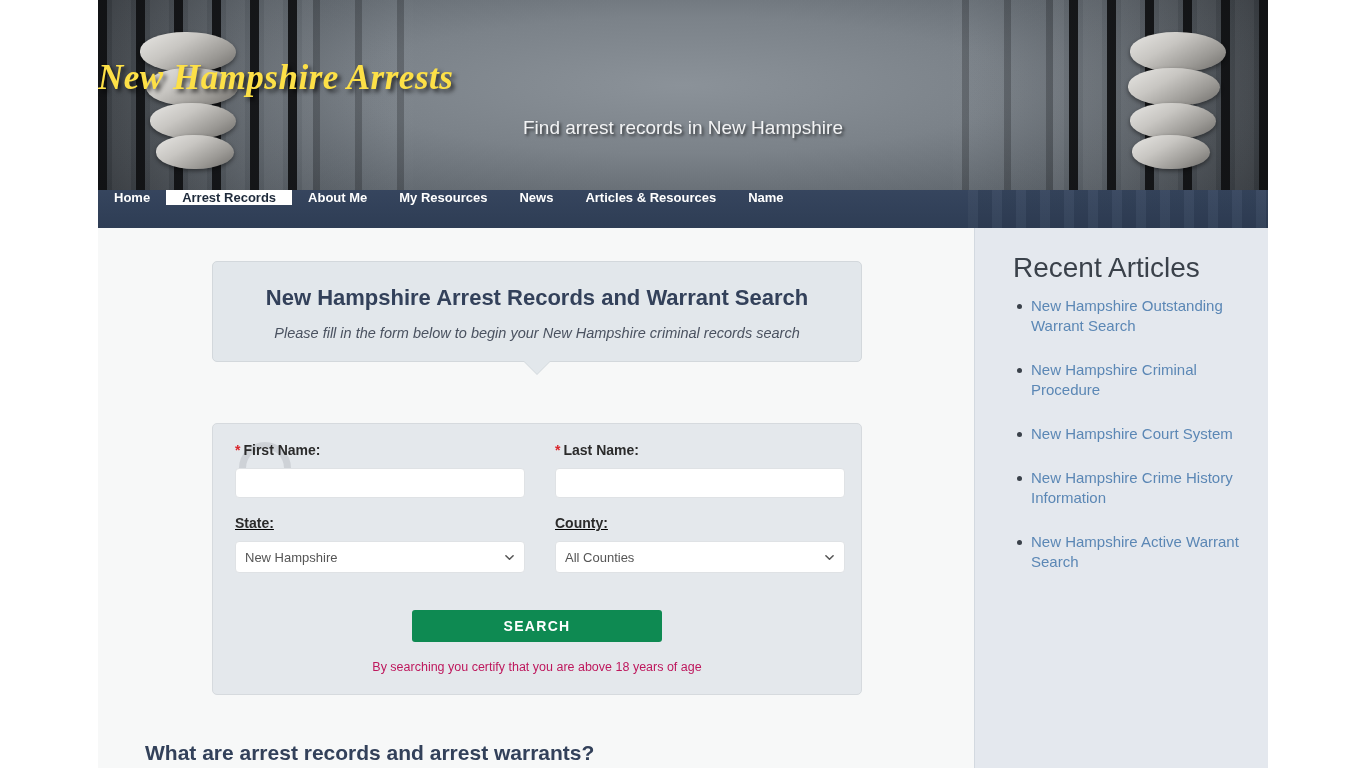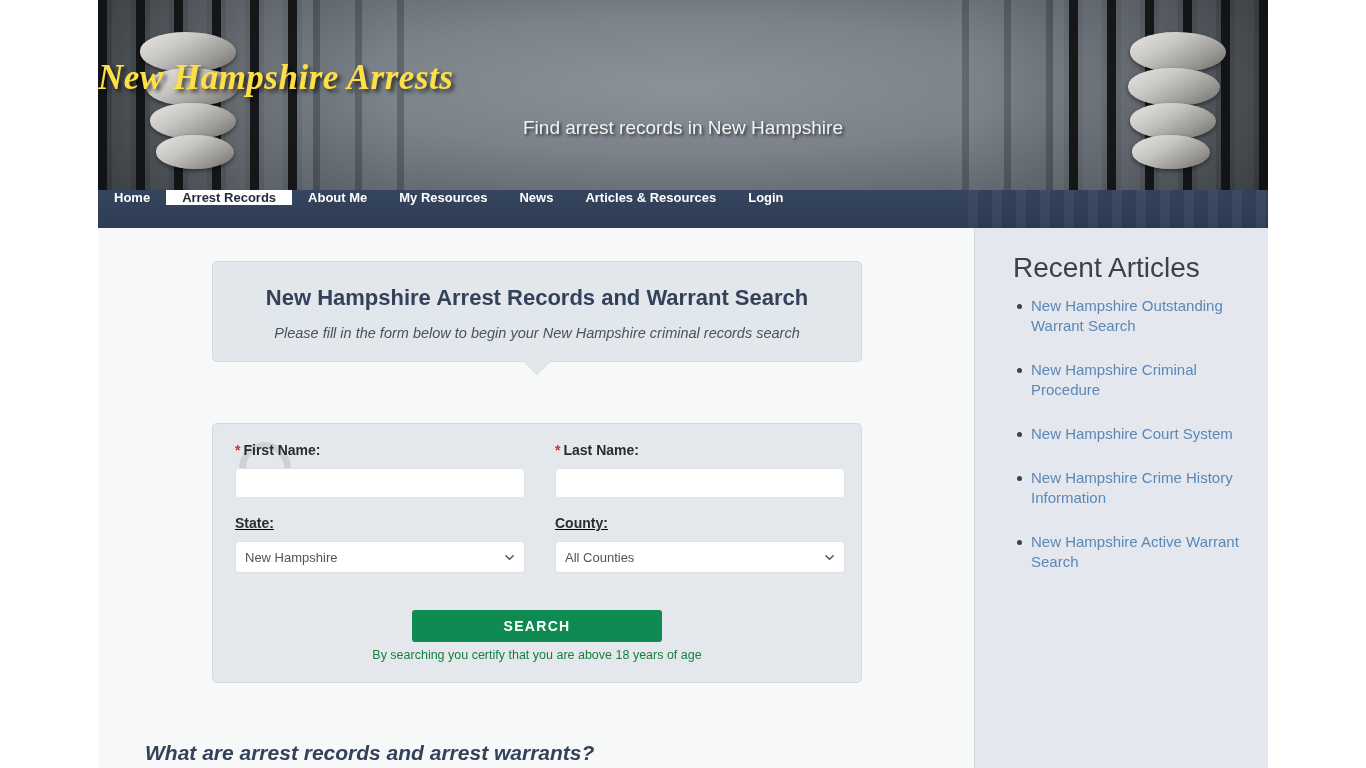--- a/index.html
+++ b/index.html
@@ -246,32 +246,31 @@
     width: 250px; height: 32px;
     background: #0e8a52;
     border: none;
     border-radius: 3px;
     color: #ffffff;
     font-size: 14px; font-weight: bold;
     letter-spacing: 1.3px;
     cursor: pointer;
   }
   .disclaimer {
-    margin-top: 6px;
+    margin-top: 18px;
     text-align: center;
     font-size: 12.5px;
-    color: #15803d;
+    color: #be185d;
   }
   
   .bottom-heading {
     position: absolute;
     left: 47px; top: 513px;
     font-size: 21px; font-weight: bold;
     color: #33415a;
-    font-style: italic;
   }
   
   .side-title {
     margin: 24px 0 12px 38px;
     font-size: 28px;
     font-weight: normal;
     color: #3a414a;
   }
   .side-list {
     margin: 0; padding: 0 18px 0 56px;
@@ -328,21 +327,21 @@
       <div class="banner-tagline">Find arrest records in New Hampshire</div>
     </div>
 
     <nav class="nav">
       <div class="nav-item">Home</div>
       <div class="nav-item active">Arrest Records</div>
       <div class="nav-item">About Me</div>
       <div class="nav-item">My Resources</div>
       <div class="nav-item">News</div>
       <div class="nav-item">Articles &amp; Resources</div>
-      <div class="nav-item">Login</div>
+      <div class="nav-item">Name</div>
     </nav>
 
     <div class="content-wrap">
 
       <div class="main-col">
 
         <div class="callout">
           <h1>New Hampshire Arrest Records and Warrant Search</h1>
           <p>Please fill in the form below to begin your New Hampshire criminal records search</p>
           <div class="callout-arrow"></div>

